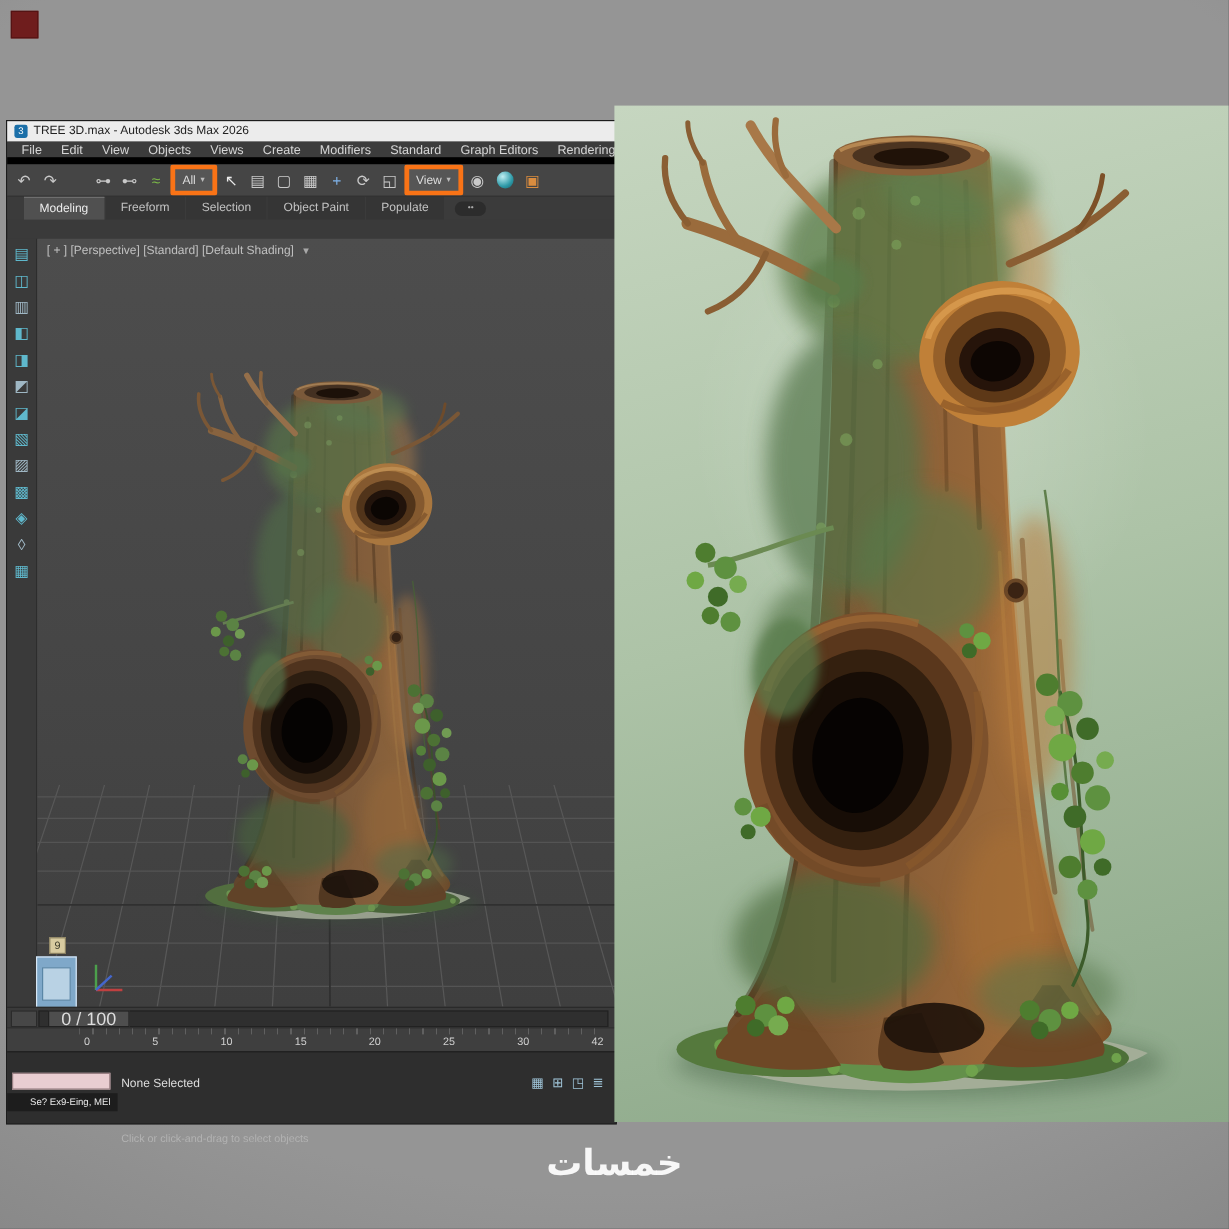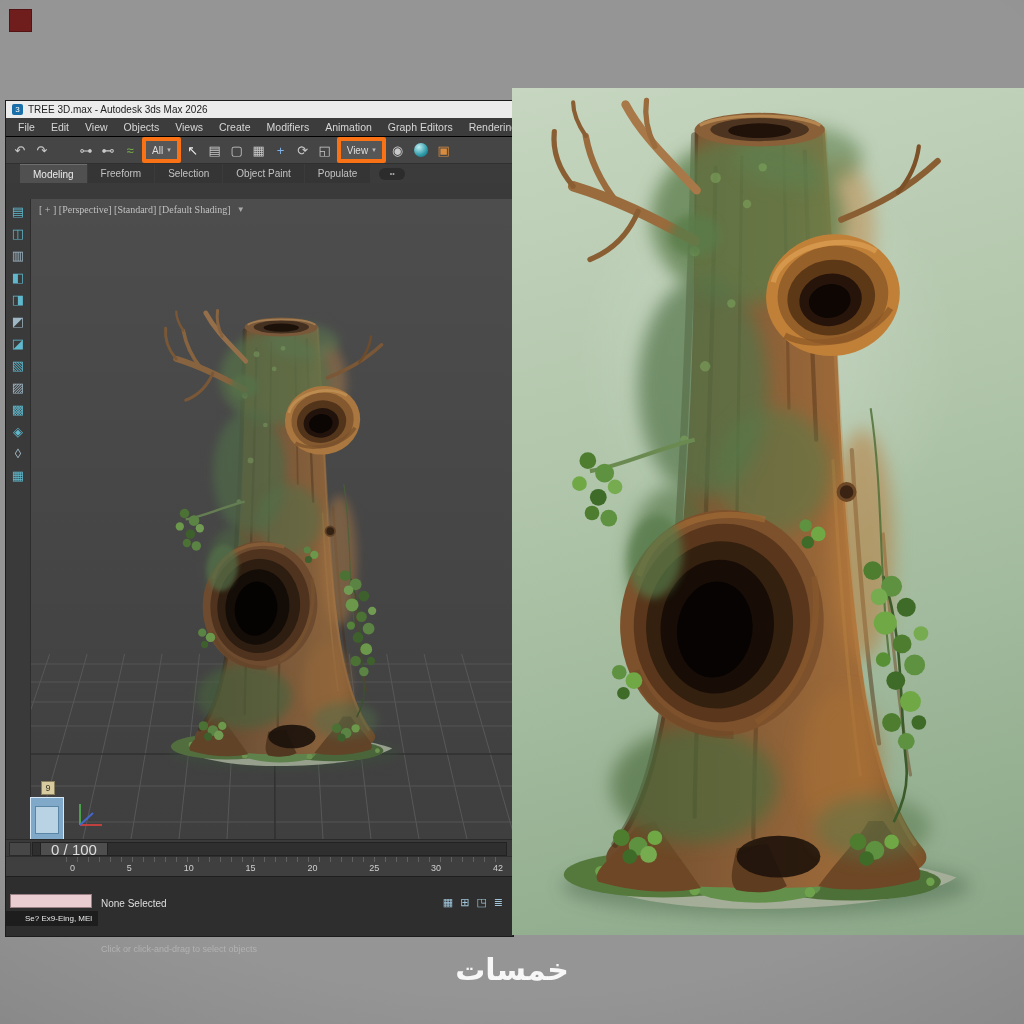--- a/index.html
+++ b/index.html
@@ -6,41 +6,41 @@
   .stage{position:relative;width:1024px;height:1024px;overflow:hidden;
     background:radial-gradient(130% 100% at 50% 42%, #959595 0 55%, #828282 78%, #5e5e5e 100%);
     font-family:"Liberation Sans", sans-serif;}
   .redchip{position:absolute;left:9px;top:9px;width:21px;height:21px;background:#6f1d1d;border:1px solid #551313;}
 
   
   .maxwin{position:absolute;left:5px;top:100px;width:507px;height:835px;background:#3a3a3a;border:1px solid #1c1c1c;box-sizing:content-box;}
   .tbar{position:absolute;left:0;top:0;width:100%;height:17px;background:#ececec;display:flex;align-items:center;gap:5px;padding:0 6px;box-sizing:border-box;}
   .appic{width:11px;height:11px;background:#1b6fa8;color:#fff;font-size:8px;line-height:11px;text-align:center;border-radius:2px;flex:0 0 auto;}
   .ttl{font-size:10px;color:#222;white-space:nowrap;}
-  .menubar{position:absolute;left:0;top:17px;width:100%;height:19px;background:#3c3c3c;border-bottom:1px solid #000000;display:flex;align-items:center;padding-left:4px;box-sizing:border-box;overflow:hidden;white-space:nowrap;}
+  .menubar{position:absolute;left:0;top:17px;width:100%;height:19px;background:#3c3c3c;border-bottom:6px solid #000000;display:flex;align-items:center;padding-left:4px;box-sizing:border-box;overflow:hidden;white-space:nowrap;}
   .mi{font-size:10.5px;color:#d6d6d6;padding:0 8px;}
   .toolbar{position:absolute;left:0;top:36px;width:100%;height:27px;background:#454545;border-bottom:1px solid #303030;display:flex;align-items:center;gap:2px;padding:0 4px;box-sizing:border-box;overflow:hidden;}
   .tb{width:20px;height:20px;display:flex;align-items:center;justify-content:center;font-size:13px;color:#c9c9c9;}
   .tb.c-white{color:#ececec}.tb.c-green{color:#7ab648}.tb.c-blue{color:#7fb2e8}.tb.c-orange{color:#d98c3f}
   .dd{height:18px;background:#565656;border:4px solid #f97316;color:#ddd;font-size:10px;display:flex;align-items:center;gap:4px;padding:0 6px;border-radius:2px;}
   .dd .ar{font-size:7px;color:#bbb;}
   .sphere{width:14px;height:14px;border-radius:50%;margin:0 4px;background:radial-gradient(circle at 35% 30%,#bfeef2,#2e9aa8 60%,#14616c);}
   .ribbon{position:absolute;left:0;top:63px;width:100%;height:19px;background:#3b3b3b;display:flex;align-items:stretch;padding-left:14px;box-sizing:border-box;gap:1px;}
   .rtab{font-size:10px;color:#c2c2c2;padding:4px 13px 0;background:#353535;}
   .rtab.active{background:#505050;color:#ececec;border-top:1px solid #6e6e6e;}
   .rovf{align-self:center;margin-left:8px;width:26px;height:12px;background:#2c2c2c;border-radius:6px;color:#aaa;font-size:7px;display:flex;align-items:center;justify-content:center;}
   .subbar{position:absolute;left:0;top:82px;width:100%;height:16px;background:#323232;border-bottom:1px solid #262626;display:flex;align-items:center;padding-left:8px;gap:5px;font-size:10px;color:#cfcfcf;box-sizing:border-box;}
   .subbar .ar{font-size:7px;color:#9a9a9a;}
 
   .sidebar{position:absolute;left:0;top:98px;width:25px;height:640px;background:#3a3a3a;border-right:1px solid #2d2d2d;display:flex;flex-direction:column;align-items:center;padding-top:6px;gap:9px;box-sizing:border-box;}
   .si{font-size:13px;color:#5fb8cc;line-height:1;}
   .si:nth-child(3n){color:#9fb7c4;}
 
   .viewport{position:absolute;left:25px;top:98px;width:482px;height:640px;background:linear-gradient(#4d4d4d,#454545 60%,#3f3f3f);overflow:hidden;}
-  .vplabel{position:absolute;left:8px;top:5px;font-size:10px;color:#c0c0c0;display:flex;gap:6px;align-items:center;font-family:Liberation Serif, serif;}
+  .vplabel{position:absolute;left:8px;top:5px;font-size:10px;color:#c0c0c0;display:flex;gap:6px;align-items:center;}
   .vplabel .ar{font-size:8px;color:#a8a8a8;}
   .grid{position:absolute;left:0;bottom:0;width:482px;height:185px;}
   .vptree{position:absolute;left:112px;top:108px;width:286px;height:472px;filter:saturate(.85) brightness(.92);}
   .chip9{position:absolute;left:10px;top:582px;width:14px;height:14px;background:#d8cba0;color:#3a3a2a;font-size:9px;display:flex;align-items:center;justify-content:center;border:1px solid #8a8060;box-sizing:border-box;}
   .gizmo{position:absolute;left:42px;top:596px;}
   .minipanel{position:absolute;left:24px;top:696px;width:34px;height:44px;background:#7fa8c9;border:1px solid #d7e7f5;box-sizing:border-box;}
   .minipanel .inner{position:absolute;left:4px;top:8px;right:4px;bottom:6px;background:#b9d2e4;border:1px solid #5a86a6;}
 
   .timebar{position:absolute;left:0;top:738px;width:100%;height:17px;background:#3a3a3a;border-top:1px solid #2a2a2a;box-sizing:border-box;}
   .tchip{position:absolute;left:3px;top:2px;width:20px;height:12px;background:#474747;border:1px solid #2a2a2a;}
@@ -244,21 +244,21 @@
     </div>
 
     <div class="menubar">
       <span class="mi">File</span>
       <span class="mi">Edit</span>
       <span class="mi">View</span>
       <span class="mi">Objects</span>
       <span class="mi">Views</span>
       <span class="mi">Create</span>
       <span class="mi">Modifiers</span>
-      <span class="mi">Animation</span>
+      <span class="mi">Standard</span>
       <span class="mi">Graph Editors</span>
       <span class="mi">Rendering</span>
     </div>
 
     <div class="toolbar">
       <span class="tb">↶</span>
       <span class="tb">↷</span>
       <span class="tb sep"></span>
       <span class="tb">⊶</span>
       <span class="tb">⊷</span>

